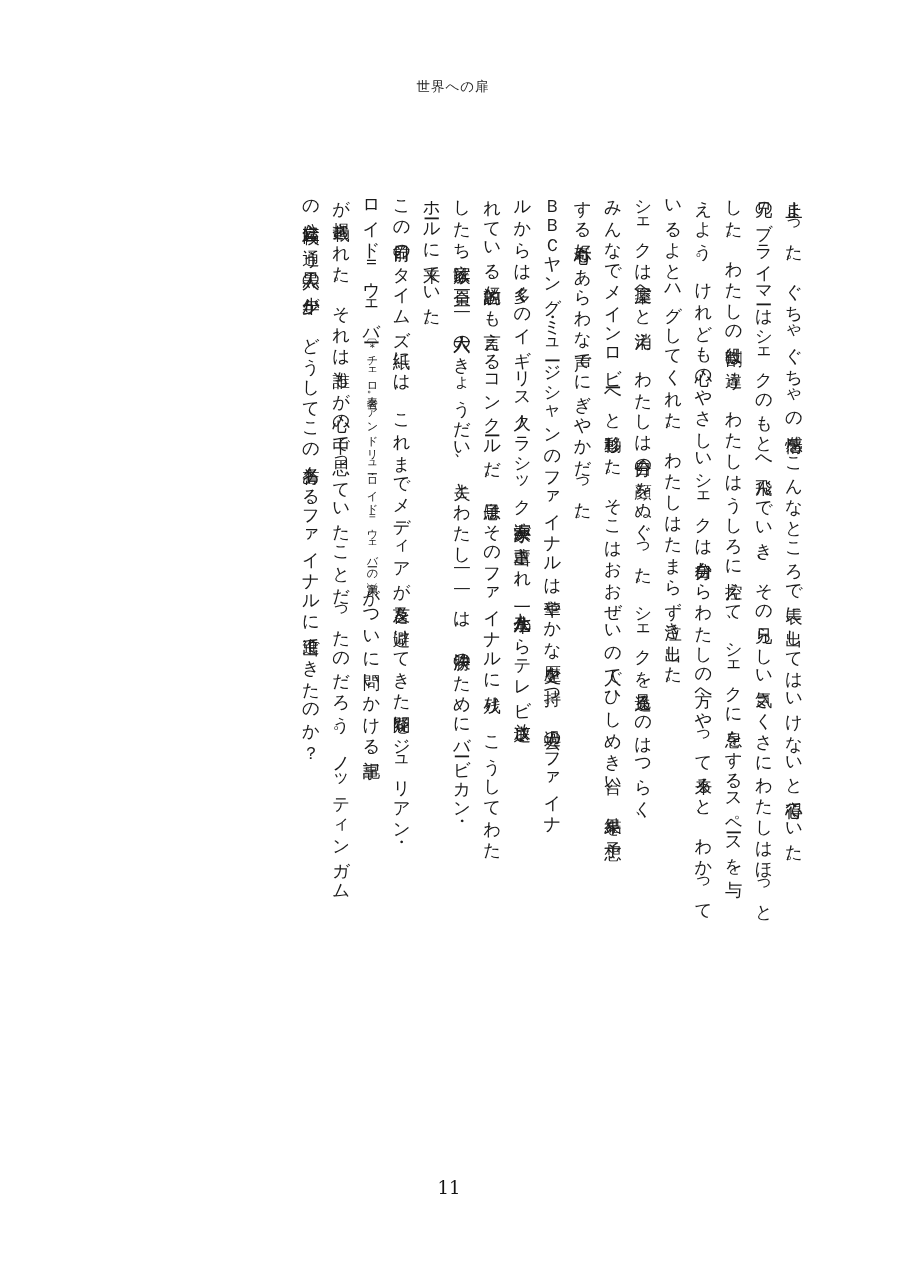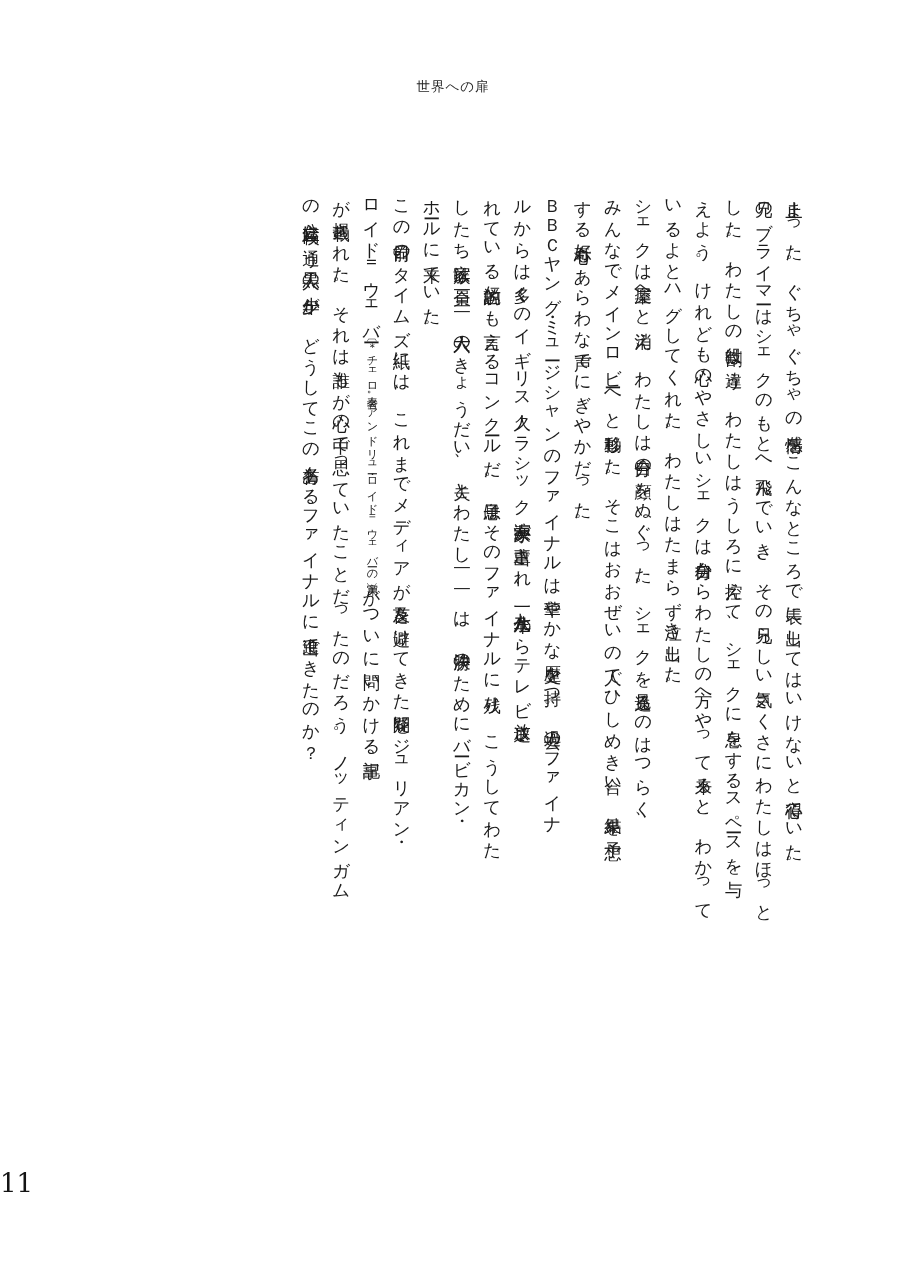--- a/index.html
+++ b/index.html
@@ -68,21 +68,22 @@
   .vcol .note {
     font-size: 11.2px;
     letter-spacing: 0.6px;
   }
 
   .folio {
     position: absolute;
     bottom: 82px;
     left: 0;
     right: 0;
-    font-size: 26px;
+    text-align: center;
+    font-size: 18px;
     font-family: "DejaVu Serif", "Liberation Serif", serif;
     color: #141414;
   }
 </style>
 </head>
 <body>
 
 <div class="page">
 
   <div class="running-head">世界への扉</div>

